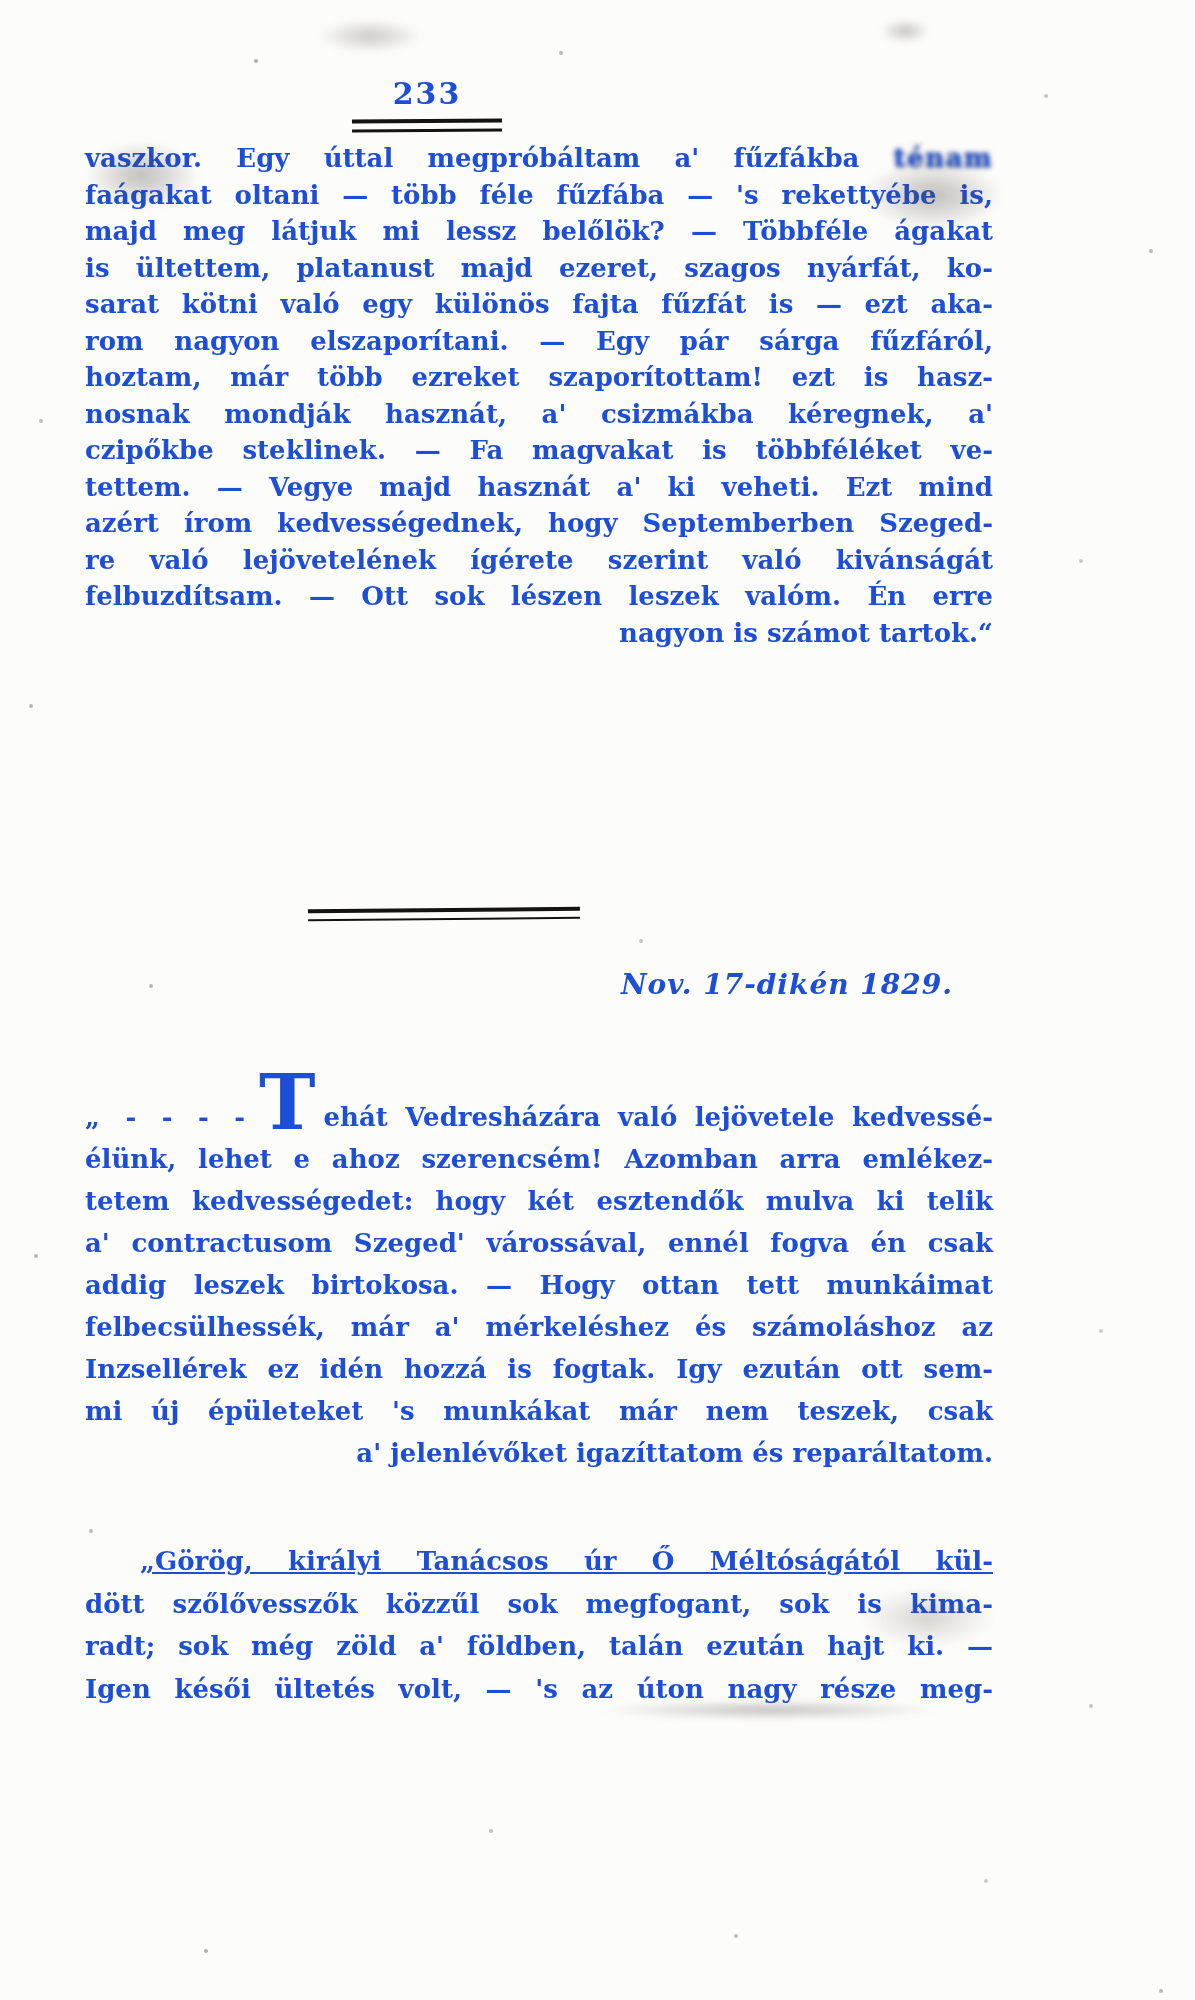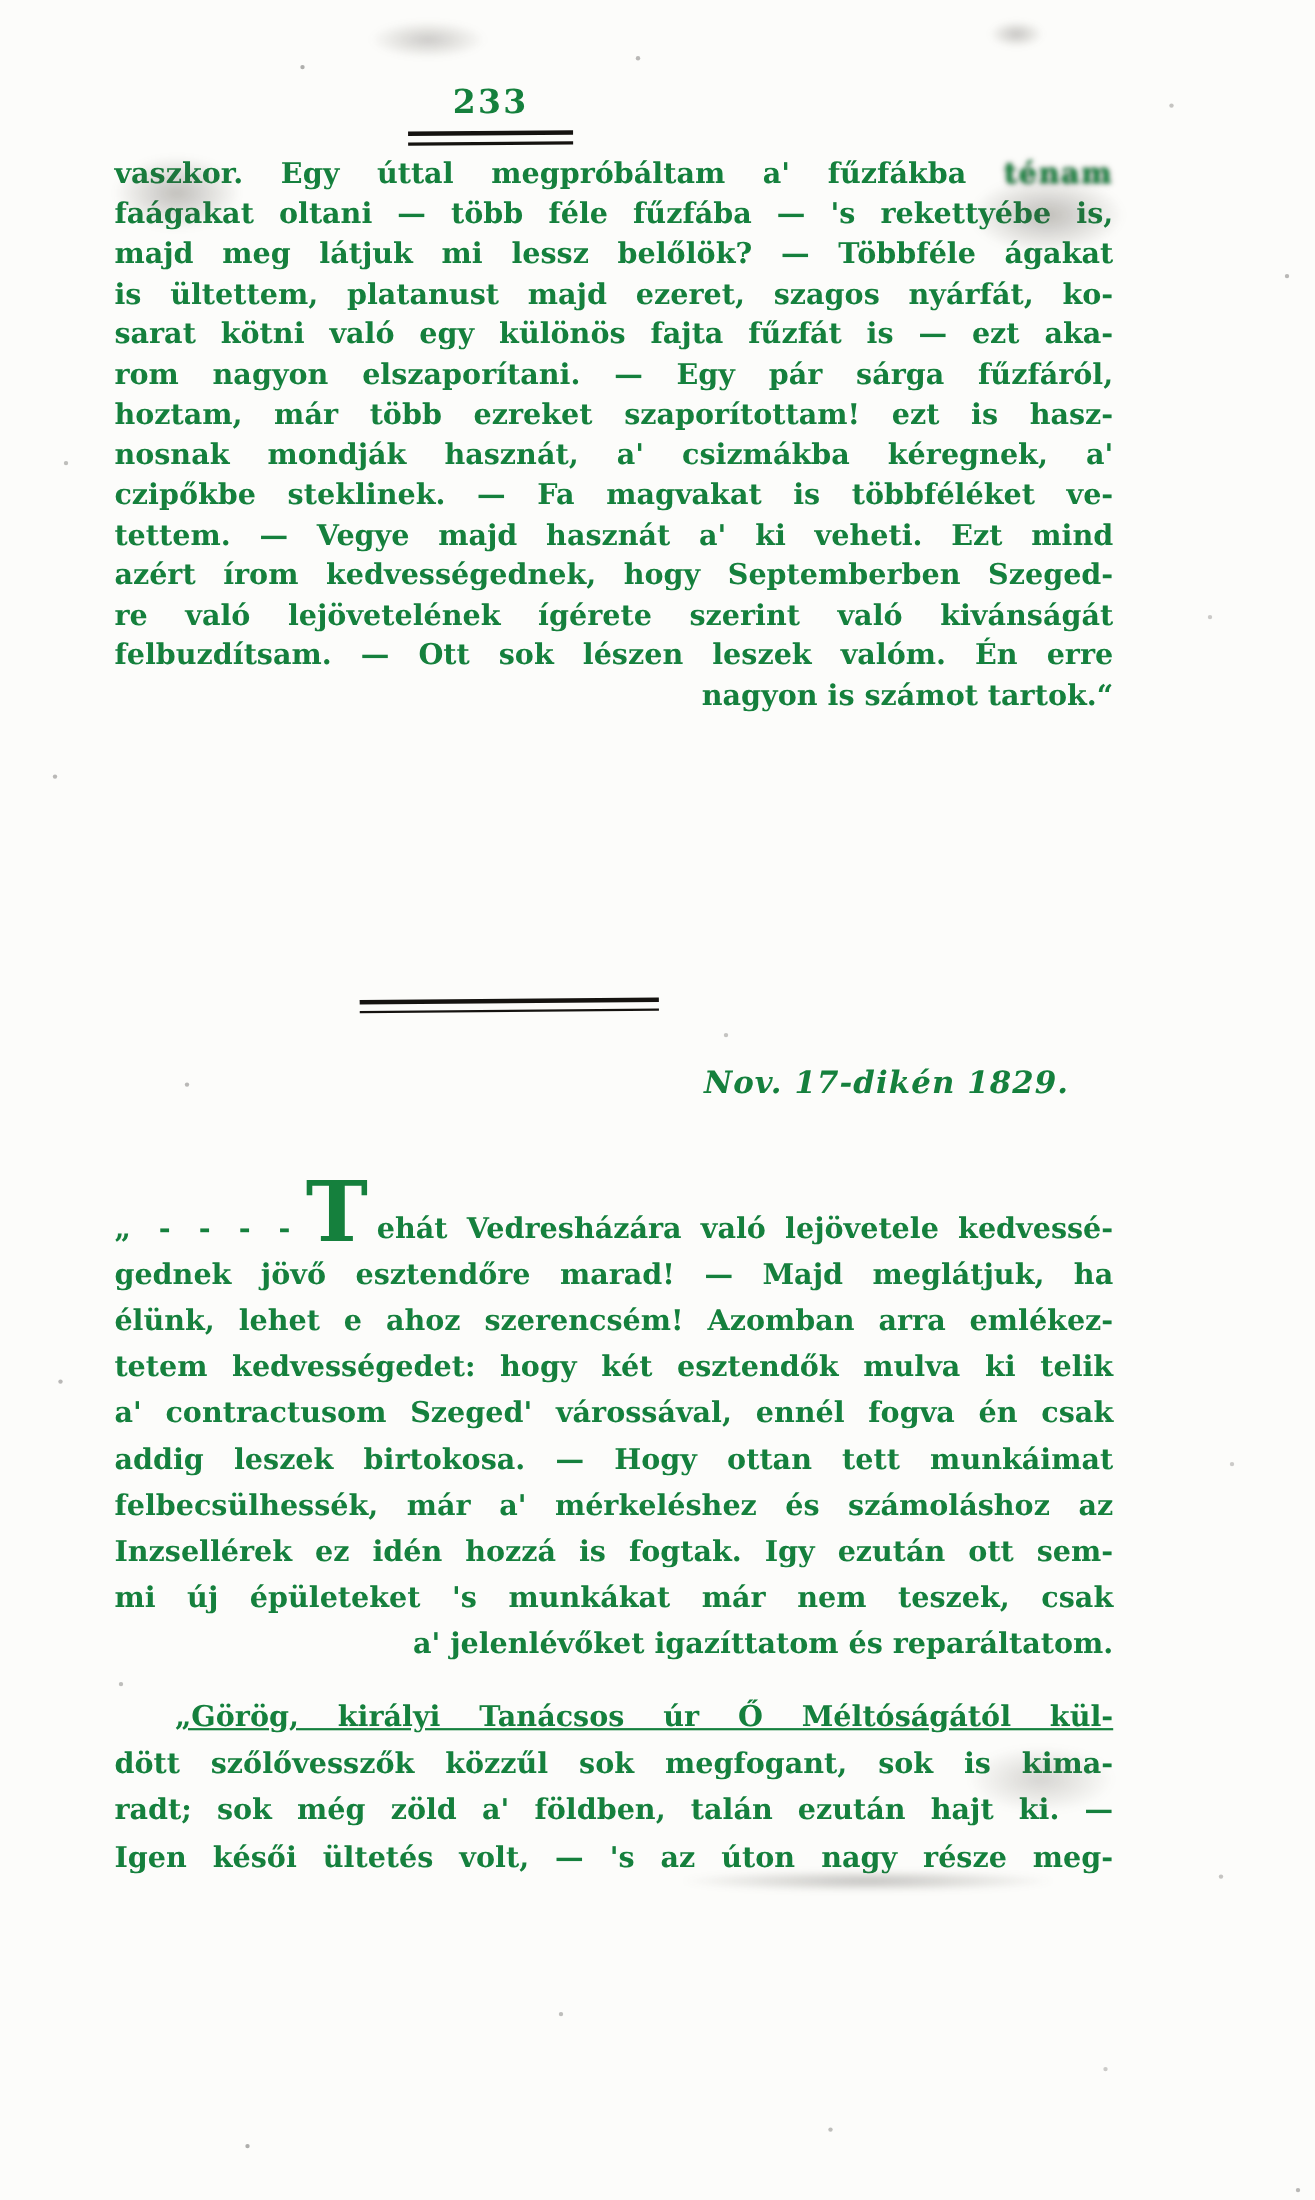--- a/index.html
+++ b/index.html
@@ -3,23 +3,22 @@
 <meta charset="utf-8">
 <style>
   html,body{margin:0;padding:0;}
   body{
     width:1195px;height:2000px;position:relative;overflow:hidden;
     background:#fcfcfa;
     font-family:"DejaVu Serif","Liberation Serif",serif;
   }
   .page{
     position:absolute;inset:0;
-    color:#15803d;
+    color:#1d4ed8;
     font-weight:700;
-    margin-left:19px;
   }
   
   .page-number{
     position:absolute;top:76px;left:352px;width:150px;
     text-align:center;font-size:30px;letter-spacing:2px;
   }
   .header-rule{
     position:absolute;top:119px;left:352px;width:150px;height:6px;
     border-top:4px solid #151310;border-bottom:3px solid #151310;
     transform:rotate(-0.4deg);
@@ -119,21 +118,20 @@
     <div class="tl">felbuzdítsam. — Ott sok lészen leszek valóm. Én erre</div>
     <div class="tl tl-last">nagyon is számot tartok.“</div>
   </div>
 
   <div class="mid-rule"></div>
 
   <div class="dateline">Nov. 17-dikén 1829.</div>
 
   <div class="para" id="para2">
     <div class="tl"><span class="open-quote">„ - - - -</span><span class="drop-initial">T</span><span>ehát Vedresházára való lejövetele kedvessé-</span></div>
-    <div class="tl">gednek jövő esztendőre marad! — Majd meglátjuk, ha</div>
     <div class="tl">élünk, lehet e ahoz szerencsém! Azomban arra emlékez-</div>
     <div class="tl">tetem kedvességedet: hogy két esztendők mulva ki telik</div>
     <div class="tl">a' contractusom Szeged' várossával, ennél fogva én csak</div>
     <div class="tl">addig leszek birtokosa. — Hogy ottan tett munkáimat</div>
     <div class="tl">felbecsülhessék, már a' mérkeléshez és számoláshoz az</div>
     <div class="tl">Inzsellérek ez idén hozzá is fogtak. Igy ezután ott sem-</div>
     <div class="tl">mi új épületeket 's munkákat már nem teszek, csak</div>
     <div class="tl tl-last">a' jelenlévőket igazíttatom és reparáltatom.</div>
   </div>
 

